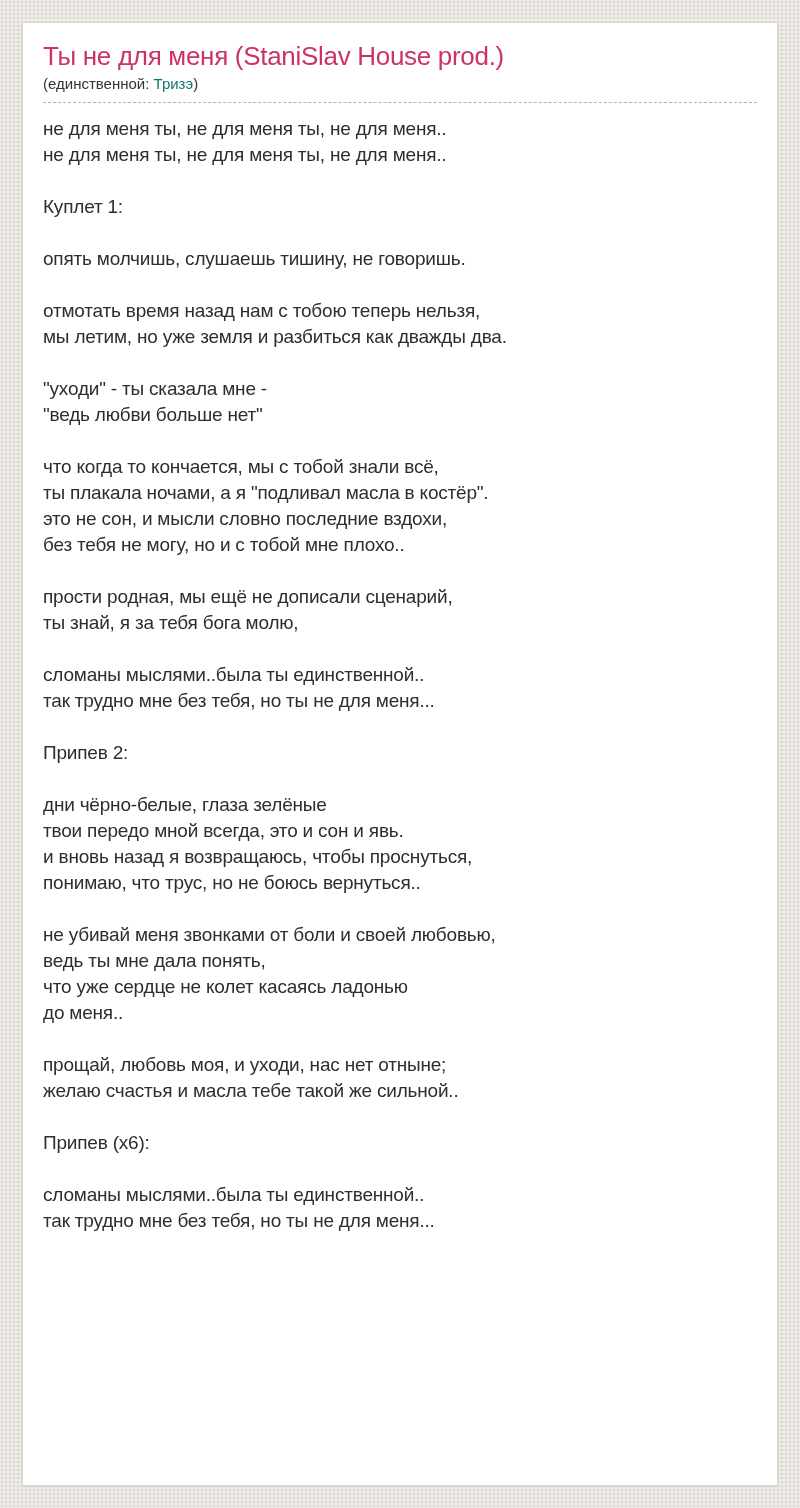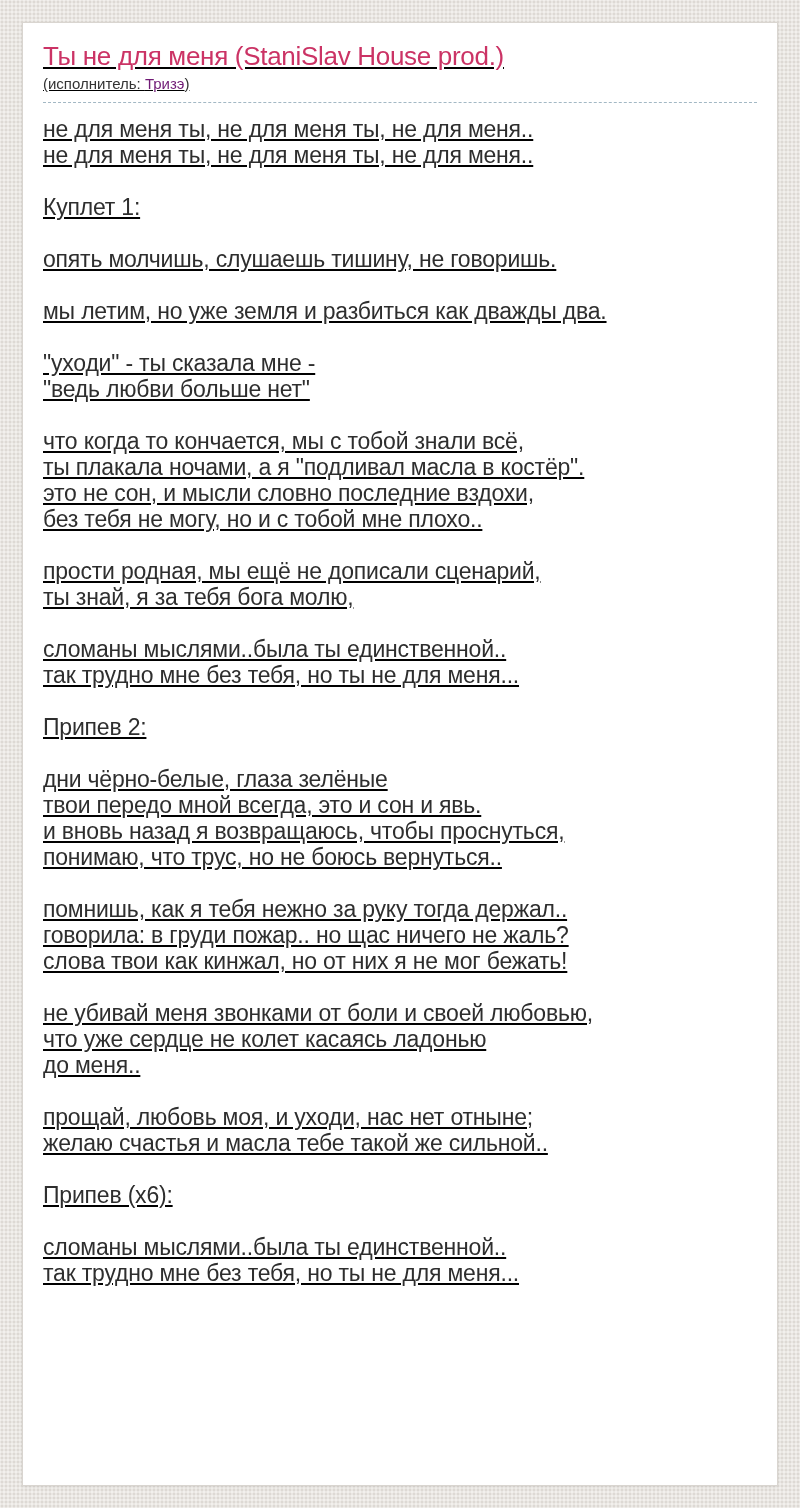--- a/index.html
+++ b/index.html
@@ -20,77 +20,77 @@
     background-position: 0 0, 2px 2px;
   }
   .card {
     margin: 22px;
     width: 756px;
     min-height: 1464px;
     background: #ffffff;
     border: 1px solid #d9d5d0;
     box-shadow: 0 1px 3px rgba(0,0,0,0.08);
     padding: 18px 20px 30px 20px;
-    text-decoration: underline;
   }
   .header {
     border-bottom: 1px dashed #a3b8c4;
     padding-bottom: 9px;
   }
   .song-title {
     margin: 0;
     font-size: 26px;
     line-height: 31px;
     font-weight: normal;
     color: #cb3365;
     letter-spacing: -0.3px;
   }
   .artist-line {
     margin-top: 2px;
     font-size: 15px;
     line-height: 19px;
     color: #333333;
   }
   .artist-link {
-    color: #701a75;
+    color: #0f766e;
     text-decoration: none;
     cursor: pointer;
   }
   .lyrics {
     margin-top: 13px;
-    font-size: 23px;
+    font-size: 19px;
     line-height: 26px;
     color: #2e2e2e;
     letter-spacing: -0.2px;
   }
   .stanza { margin: 0 0 26px 0; }
   .stanza:last-child { margin-bottom: 0; }
   .line { white-space: pre-wrap; }
 </style>
 </head>
 <body>
 
 <div class="card">
   <div class="header">
     <h1 class="song-title">Ты не для меня (StaniSlav House prod.)</h1>
-    <div class="artist-line"><span>(исполнитель: </span><a class="artist-link">Тризэ</a><span>)</span></div>
+    <div class="artist-line"><span>(единственной: </span><a class="artist-link">Тризэ</a><span>)</span></div>
   </div>
 
   <div class="lyrics" id="lyrics">
       <div class="stanza">
         <div class="line">не для меня ты, не для меня ты, не для меня..</div>
         <div class="line">не для меня ты, не для меня ты, не для меня..</div>
       </div>
       <div class="stanza">
         <div class="line">Куплет 1:</div>
       </div>
       <div class="stanza">
         <div class="line">опять молчишь, слушаешь тишину, не говоришь.</div>
       </div>
       <div class="stanza">
+        <div class="line">отмотать время назад нам с тобою теперь нельзя,</div>
         <div class="line">мы летим, но уже земля и разбиться как дважды два.</div>
       </div>
       <div class="stanza">
         <div class="line">"уходи" - ты сказала мне -</div>
         <div class="line">"ведь любви больше нет"</div>
       </div>
       <div class="stanza">
         <div class="line">что когда то кончается, мы с тобой знали всё,</div>
         <div class="line">ты плакала ночами, а я "подливал масла в костёр".</div>
         <div class="line">это не сон, и мысли словно последние вздохи,</div>
@@ -107,26 +107,22 @@
       <div class="stanza">
         <div class="line">Припев 2:</div>
       </div>
       <div class="stanza">
         <div class="line">дни чёрно-белые, глаза зелёные</div>
         <div class="line">твои передо мной всегда, это и сон и явь.</div>
         <div class="line">и вновь назад я возвращаюсь, чтобы проснуться,</div>
         <div class="line">понимаю, что трус, но не боюсь вернуться..</div>
       </div>
       <div class="stanza">
-        <div class="line">помнишь, как я тебя нежно за руку тогда держал..</div>
-        <div class="line">говорила: в груди пожар.. но щас ничего не жаль?</div>
-        <div class="line">слова твои как кинжал, но от них я не мог бежать!</div>
-      </div>
-      <div class="stanza">
         <div class="line">не убивай меня звонками от боли и своей любовью,</div>
+        <div class="line">ведь ты мне дала понять,</div>
         <div class="line">что уже сердце не колет касаясь ладонью</div>
         <div class="line">до меня..</div>
       </div>
       <div class="stanza">
         <div class="line">прощай, любовь моя, и уходи, нас нет отныне;</div>
         <div class="line">желаю счастья и масла тебе такой же сильной..</div>
       </div>
       <div class="stanza">
         <div class="line">Припев (x6):</div>
       </div>

